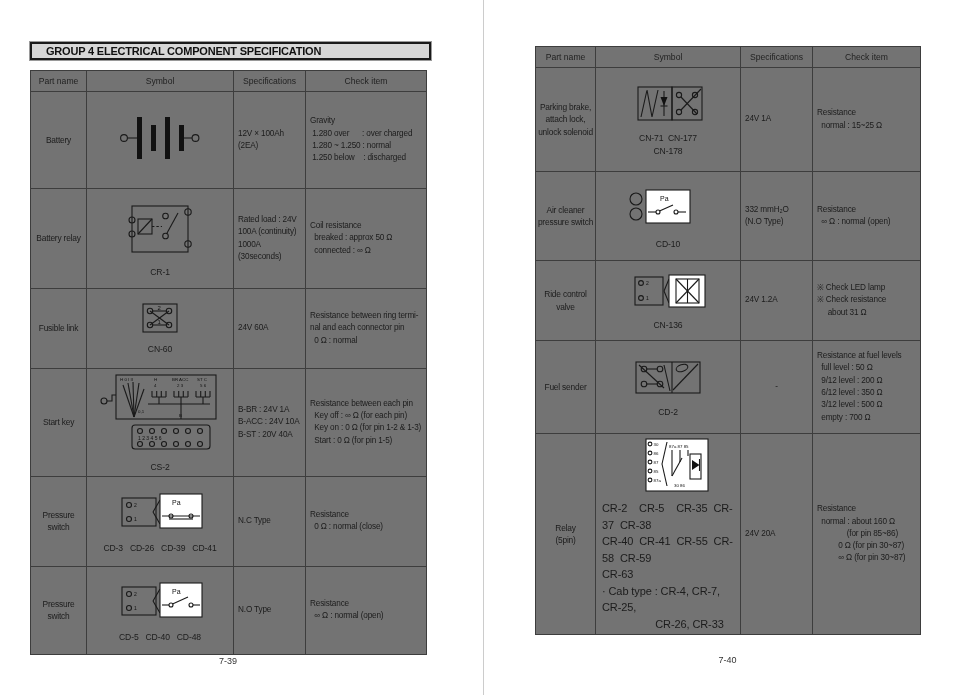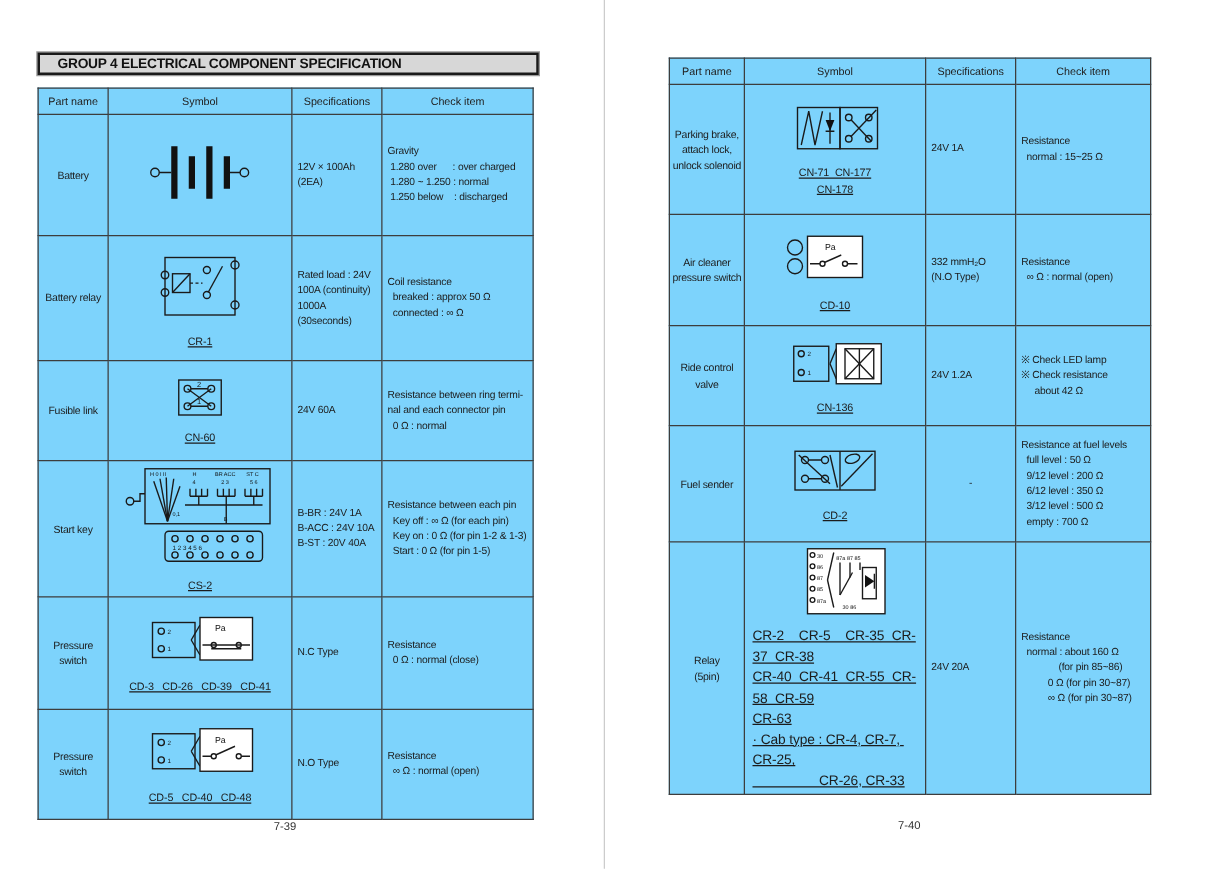--- a/index.html
+++ b/index.html
@@ -9,39 +9,39 @@
   }
   .page-divider { position:absolute; left:483px; top:0; width:1px; height:695px; background:#cccccc; }
 
   .group-header {
     position:absolute; left:30px; top:42px; width:383px; height:14px;
     background:#d7d7d7; border:2px solid #1a1a1a;
     font-weight:bold; font-size:11px; line-height:14px; padding-left:14px;
     letter-spacing:-0.2px; color:#111; box-shadow:0 0 0 1px #9a9a9a;
   }
 
-  table.spec { border-collapse:collapse; table-layout:fixed; position:absolute; background:#7dd3fc; }
+  table.spec { border-collapse:collapse; table-layout:fixed; position:absolute; background:#737373; }
   table.spec th, table.spec td { border:1px solid #3d3d3d; overflow:hidden; }
   table.spec th {
     font-size:8.6px; font-weight:normal; text-align:center; height:18px; color:#222;
   }
   #left-table  { left:30px;  top:70px; width:396px; }
   #right-table { left:535px; top:46px; width:385px; }
 
   td.part {
     text-align:center; vertical-align:middle; font-size:8.4px;
     letter-spacing:-0.2px; white-space:pre-line; line-height:1.45; padding:0 1px;
   }
   td.spec-cell, td.check-cell {
     vertical-align:middle; font-size:8.2px; letter-spacing:-0.15px;
     line-height:1.5; padding:3px 4px; white-space:pre-wrap;
   }
   td.spec-cell.center { text-align:center; }
   td.sym { text-align:center; vertical-align:middle; padding:2px 0; }
-  .cap { font-size:8.6px; letter-spacing:-0.1px; margin-top:2px; white-space:pre-wrap; text-align:center; line-height:1.5;text-decoration:underline; }
+  .cap { font-size:8.6px; letter-spacing:-0.1px; margin-top:2px; white-space:pre-wrap; text-align:center; line-height:1.5; }
   .cap.left { text-align:left; padding-left:6px; font-size:11px; }
 
   .pageno { position:absolute; font-size:9px; text-align:center; color:#333; }
   #pageno-left  { left:30px;  width:396px; top:656px; }
   #pageno-right { left:535px; width:385px; top:655px; }
 
   svg.sch line, svg.sch rect, svg.sch circle, svg.sch path, svg.sch polyline, svg.sch ellipse {
     fill:none; stroke:#1a1a1a; stroke-width:1.1;
   }
   svg.sch .solid { fill:#111; stroke:none; }
@@ -335,21 +335,21 @@
         <rect x="53" y="10" width="23" height="24"></rect>
         <line x1="64.5" y1="10" x2="64.5" y2="34"></line>
         <line x1="53" y1="10" x2="76" y2="34"></line>
             <line x1="76" y1="10" x2="53" y2="34"></line>
       </svg>
       <div class="cap">CN-136</div>
     </td>
     <td class="spec-cell">24V 1.2A</td>
     <td class="check-cell">※ Check LED lamp
 ※ Check resistance
-     about 42 Ω</td>
+     about 31 Ω</td>
   </tr>
 
   <tr style="height:93px">
     <td class="part">Fuel sender</td>
     <td class="sym">
       <svg class="sch" width="84" height="44" viewBox="0 0 84 44">
         <rect x="10" y="6" width="64" height="31"></rect>
         <line x1="46" y1="6" x2="46" y2="37"></line>
         <circle cx="18" cy="13" r="2.8"></circle>
             <circle cx="34" cy="13" r="2.8"></circle>

